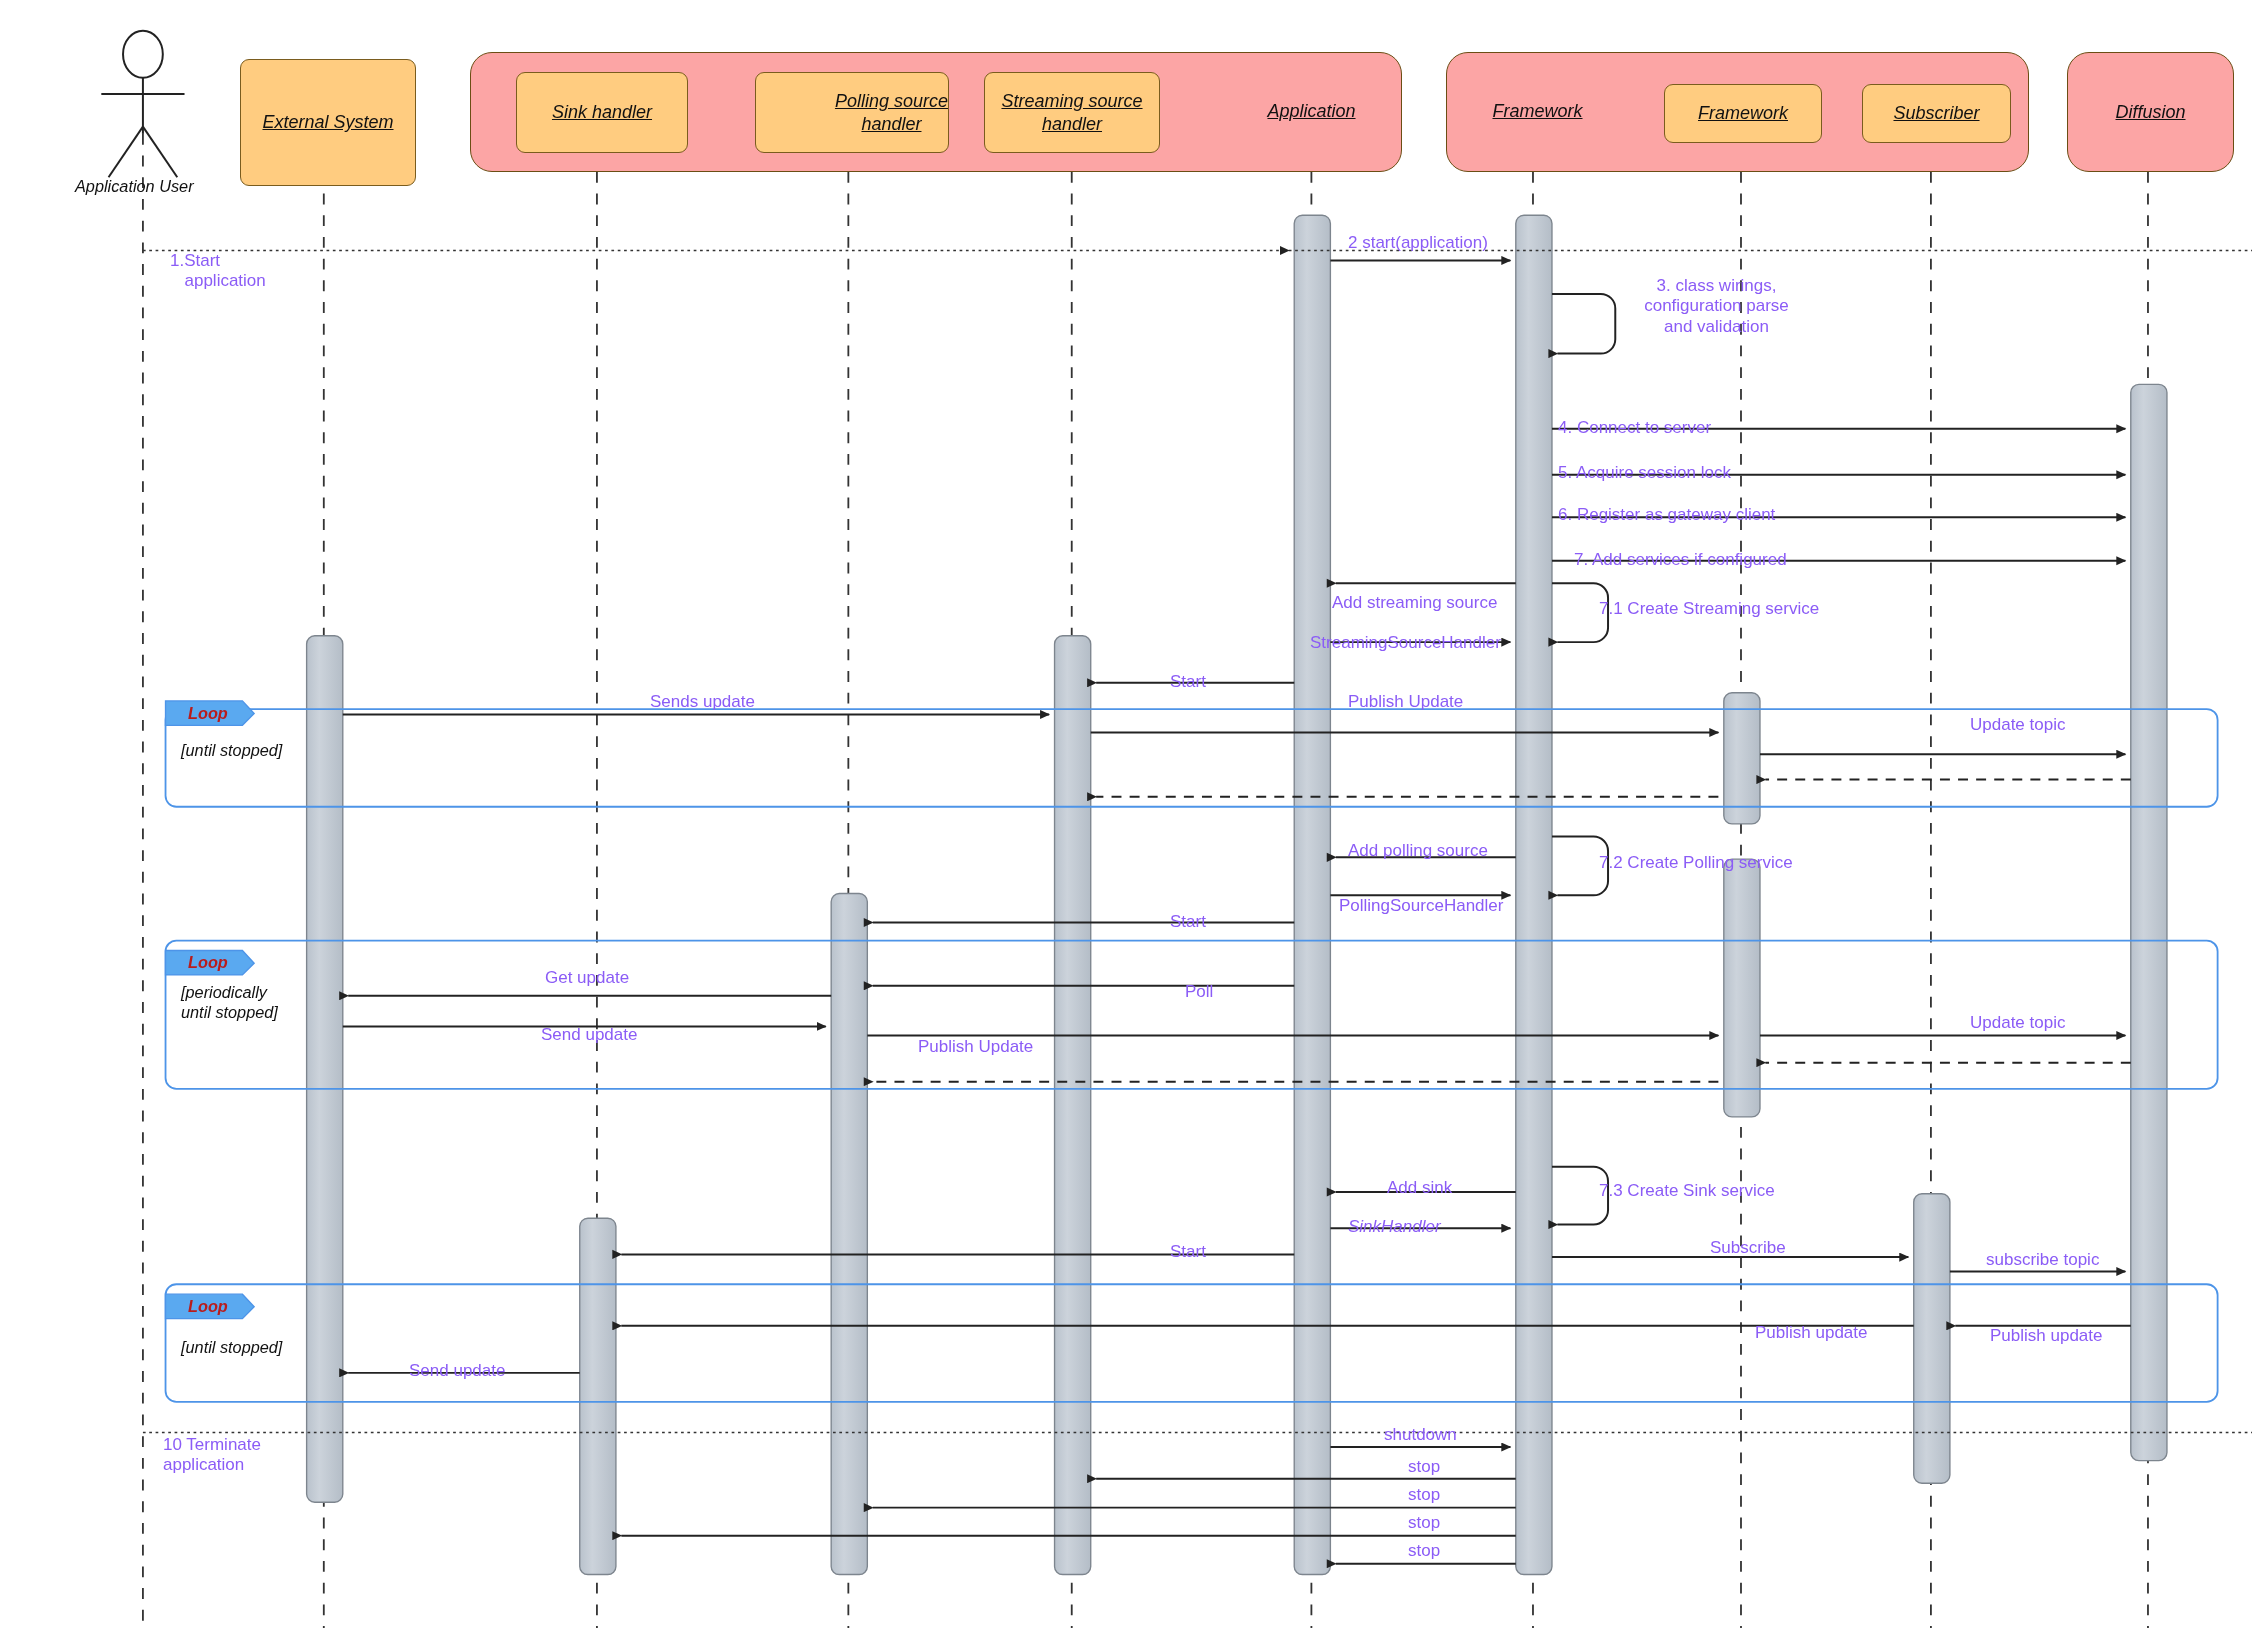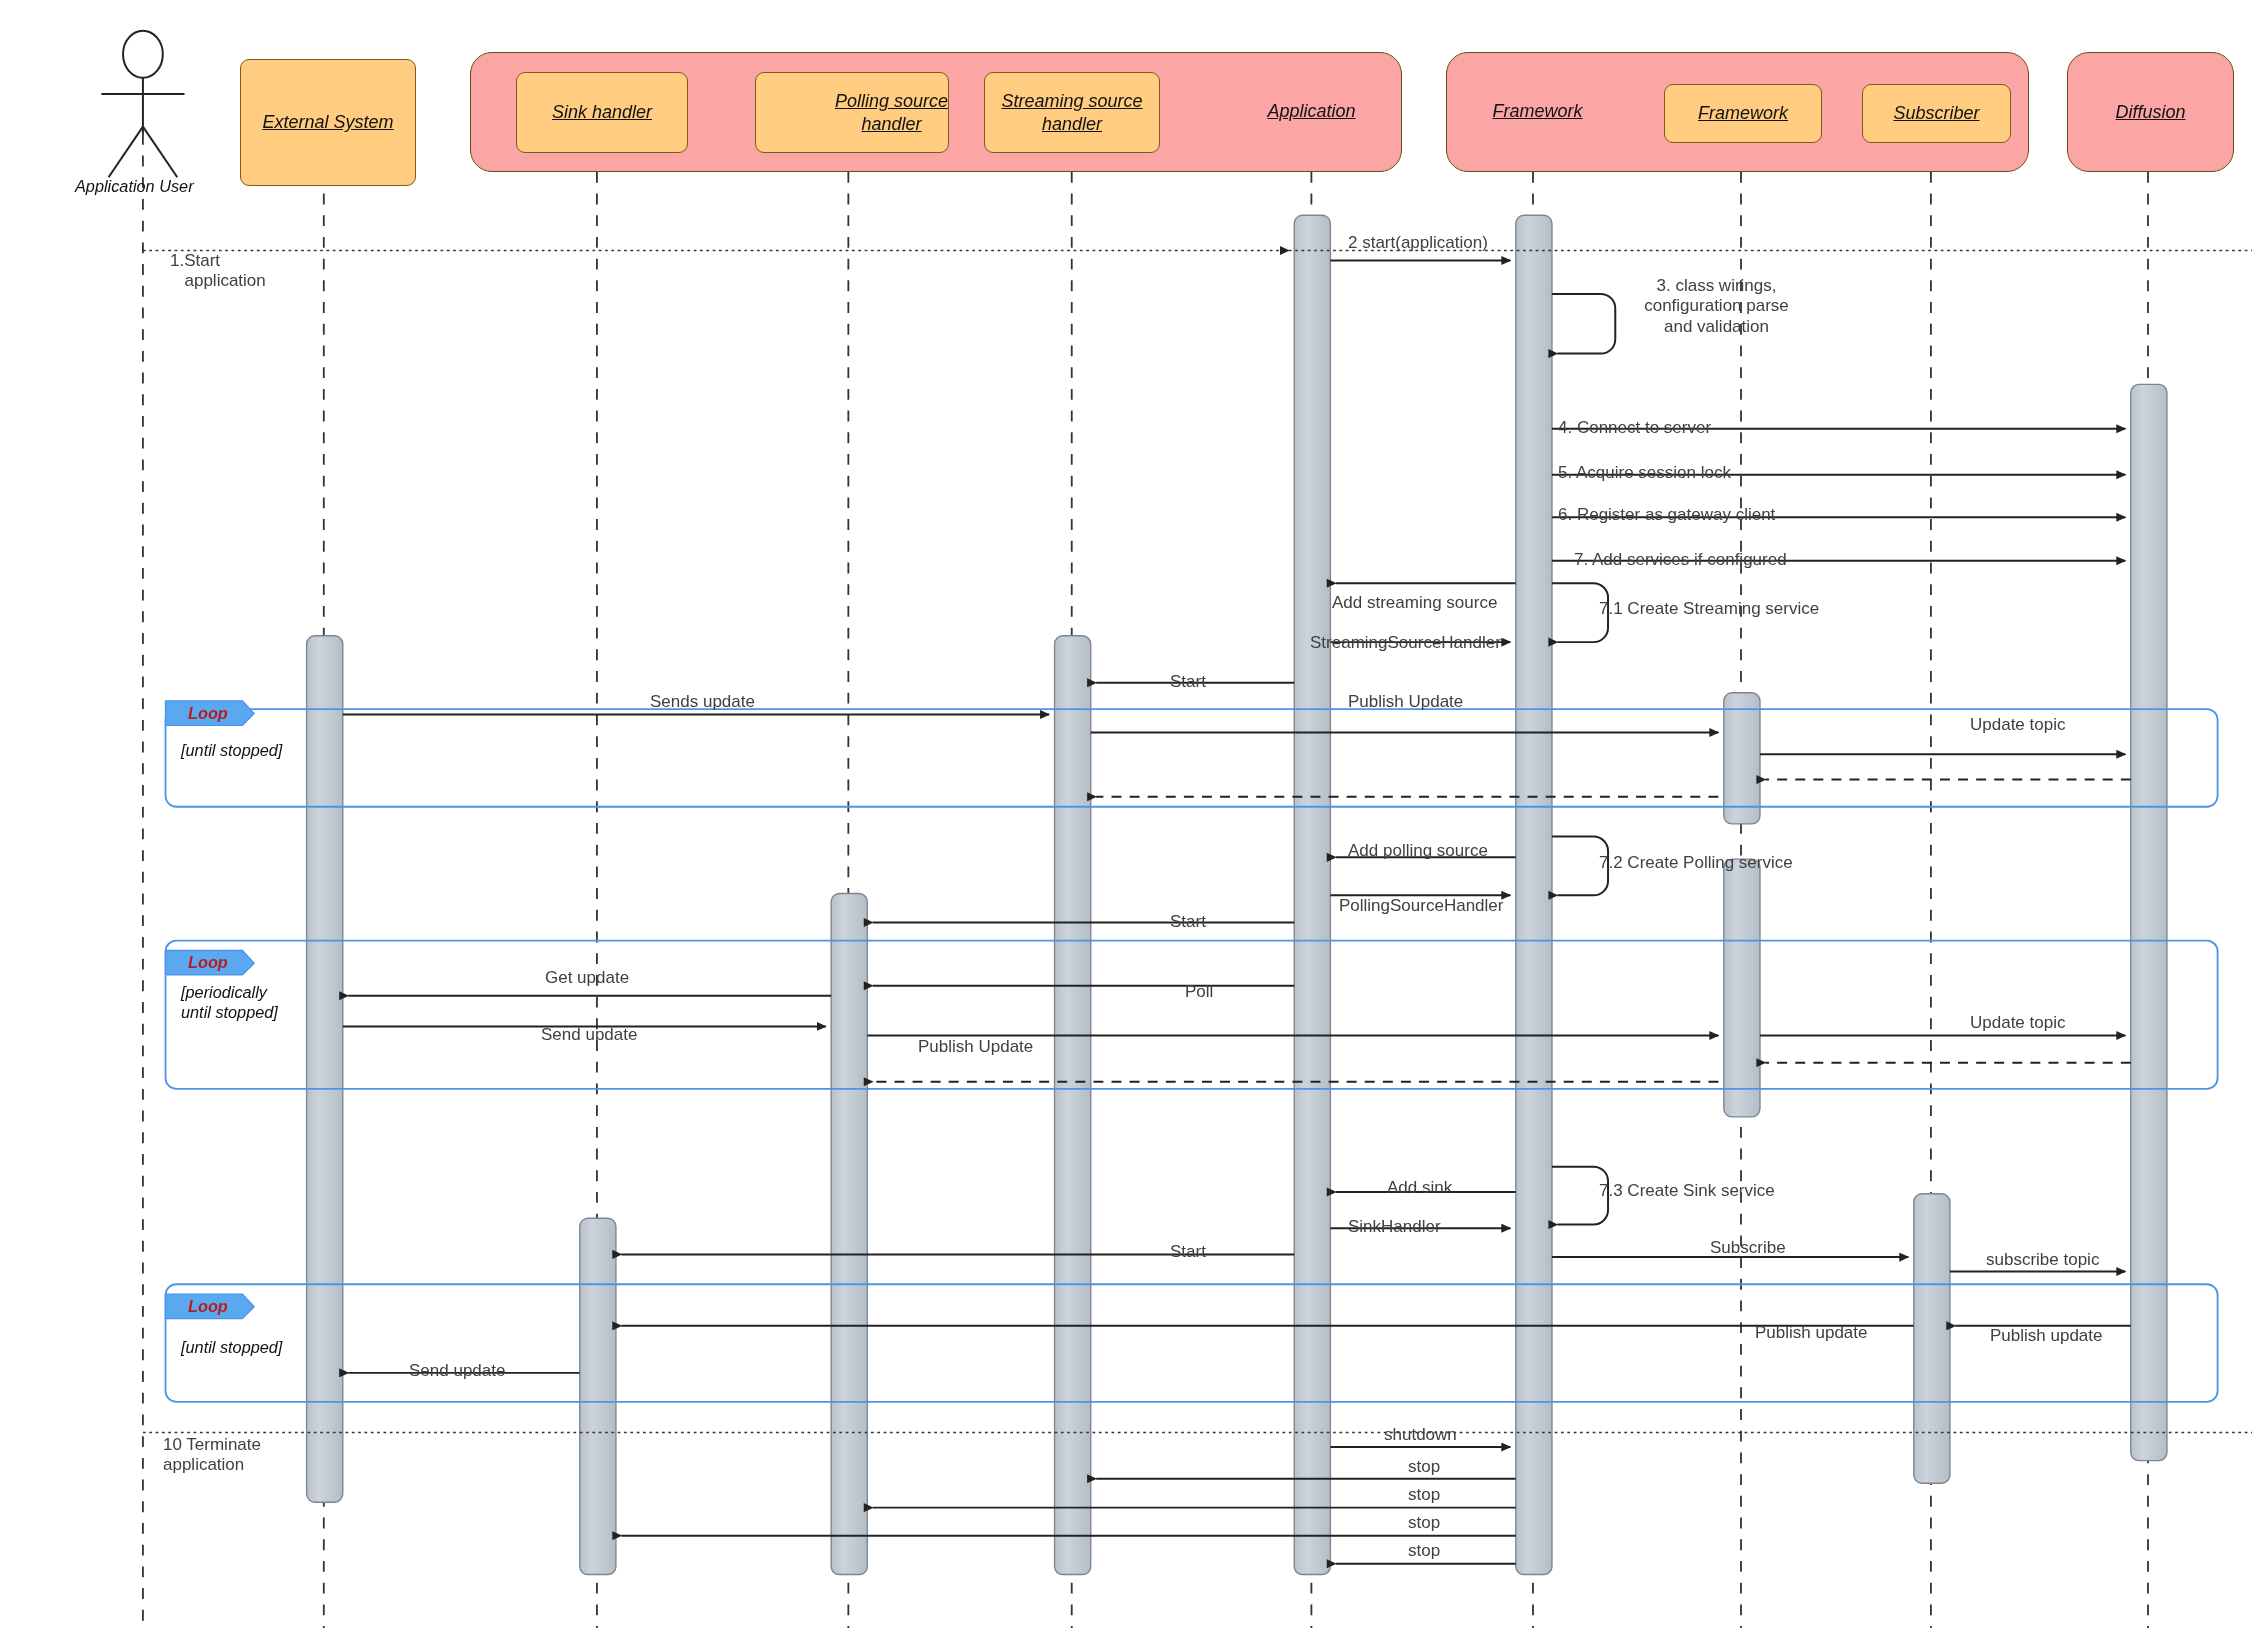--- a/index.html
+++ b/index.html
@@ -7,21 +7,21 @@
   #stage{position:relative;width:2252px;height:1646px;overflow:hidden;background:#fff;}
   svg#diagram{position:absolute;left:0;top:0;width:2252px;height:1646px;}
   .hdrbox{position:absolute;border:1.4px solid #7a5c1e;border-radius:9px;background:#ffcc80;
           display:flex;align-items:center;justify-content:center;text-align:center;
           box-sizing:border-box;}
   .grpbox{position:absolute;border:1.4px solid #6b4e14;border-radius:22px;background:#fca5a5;box-sizing:border-box;}
   .hdrlabel{font-style:italic;font-size:18px;color:#111;text-decoration:underline;line-height:1.25;}
   .grplabel{position:absolute;font-style:italic;font-size:18px;color:#111;text-decoration:underline;
             text-align:center;line-height:1.25;}
   .actorlabel{position:absolute;font-style:italic;font-size:16.3px;color:#111;white-space:nowrap;}
-  .msg{position:absolute;font-size:17px;color:#404040;white-space:nowrap;line-height:1.2;}
+  .msg{position:absolute;font-size:17px;color:#8b5cf6;white-space:nowrap;line-height:1.2;}
   .msg.multiline{white-space:normal;text-align:center;}
   .frag-label{position:absolute;font-style:italic;font-size:16.3px;color:#b91c1c;font-weight:bold;}
   .frag-cond{position:absolute;font-style:italic;font-size:16.3px;color:#111;line-height:1.25;}
 </style>
 </head>
 <body>
 
 <div id="stage">
 
   <svg id="diagram" viewBox="0 0 2490 1820">
@@ -255,21 +255,21 @@
   <div class="msg" style="left:1339px;top:896px;">PollingSourceHandler</div>
   <div class="msg" style="left:1170px;top:912px;">Start</div>
   <div class="msg" style="left:1185px;top:982px;">Poll</div>
   <div class="msg" style="left:545px;top:968px;">Get update</div>
   <div class="msg" style="left:541px;top:1025px;">Send update</div>
   <div class="msg" style="left:918px;top:1037px;">Publish Update</div>
   <div class="msg" style="left:1970px;top:1013px;">Update topic</div>
 
   <div class="msg" style="left:1599px;top:1181px;">7.3 Create Sink service</div>
   <div class="msg" style="left:1387px;top:1178px;">Add sink</div>
-  <div class="msg" style="left:1348px;top:1217px;">SinkHandler</div>
+  <div class="msg" style="left:1348px;top:1217px;font-style:italic;">SinkHandler</div>
   <div class="msg" style="left:1170px;top:1242px;">Start</div>
   <div class="msg" style="left:1710px;top:1238px;">Subscribe</div>
   <div class="msg" style="left:1986px;top:1250px;">subscribe topic</div>
   <div class="msg" style="left:1990px;top:1326px;">Publish update</div>
   <div class="msg" style="left:1755px;top:1323px;">Publish update</div>
   <div class="msg" style="left:409px;top:1361px;">Send update</div>
 
   <div class="msg" style="left:163px;top:1435px;">
     <span>10 Terminate</span><br>
     <span>application</span>

